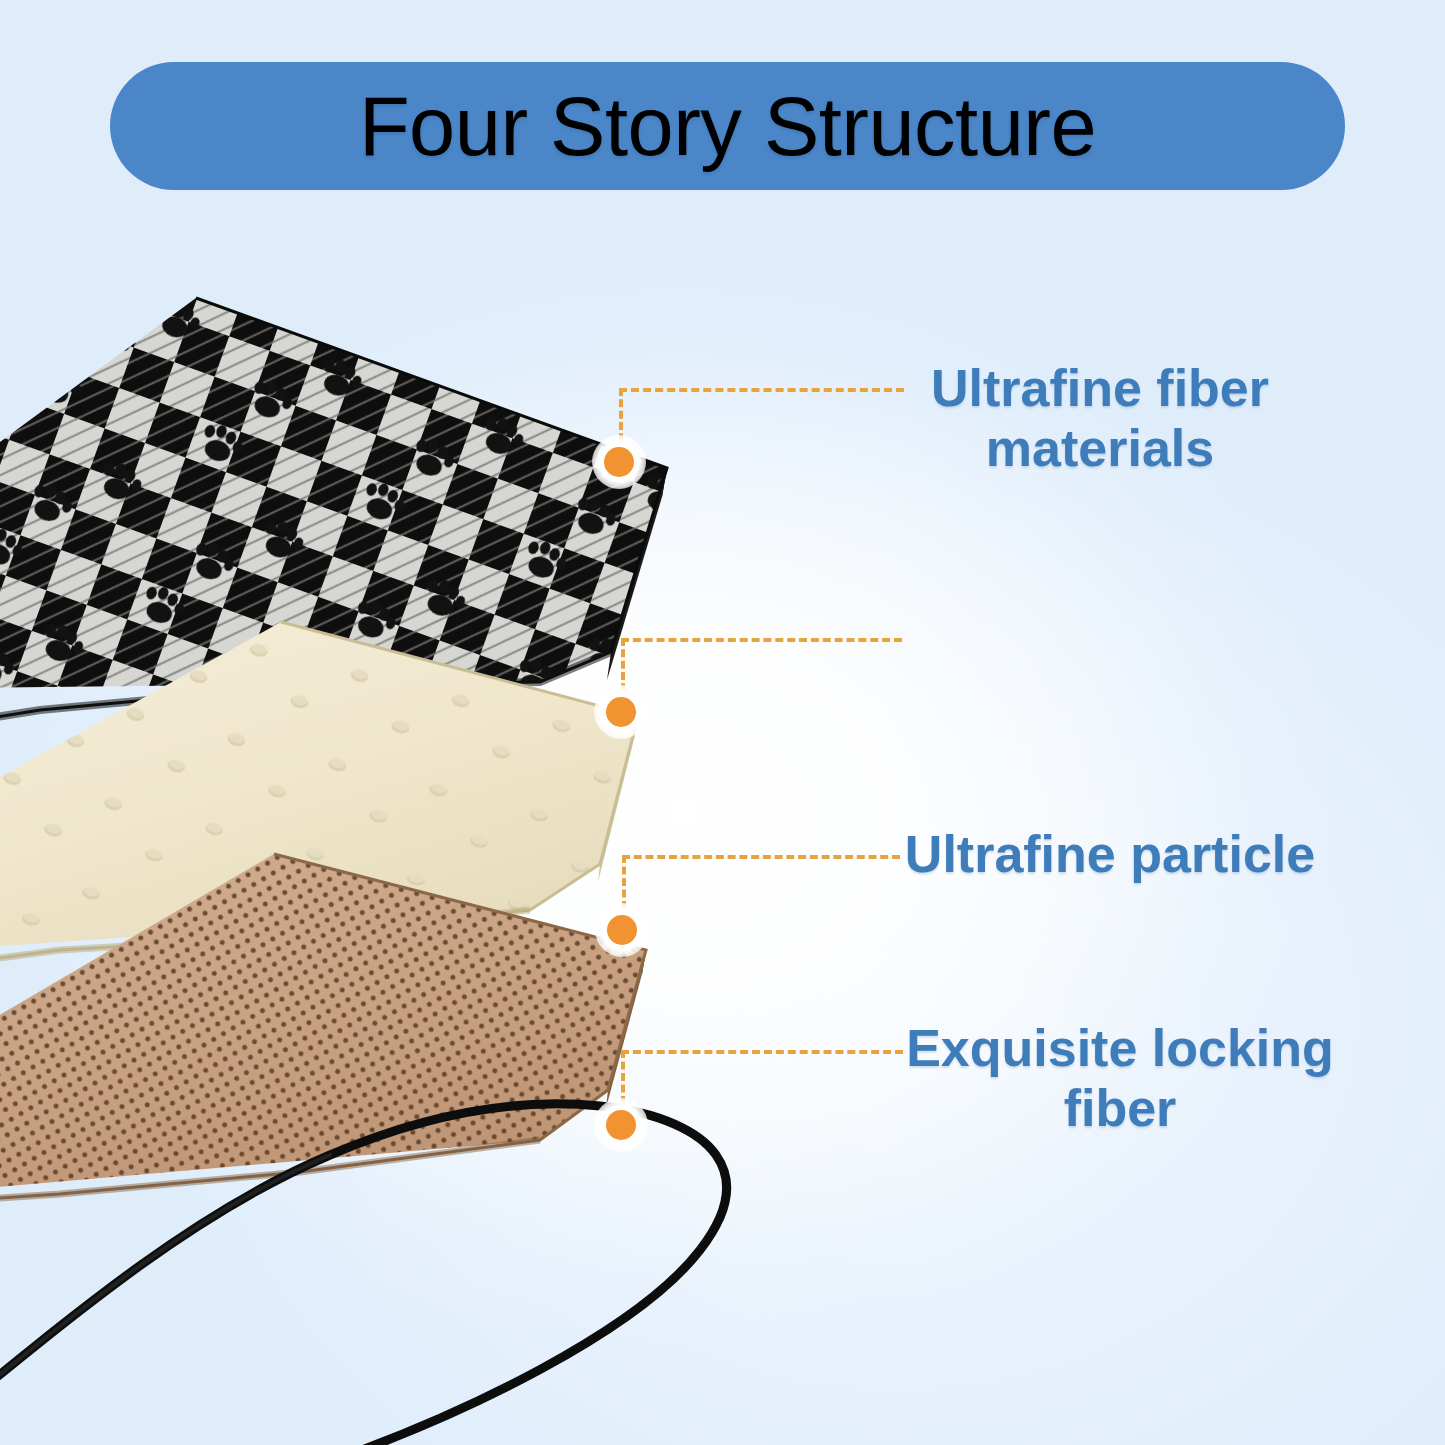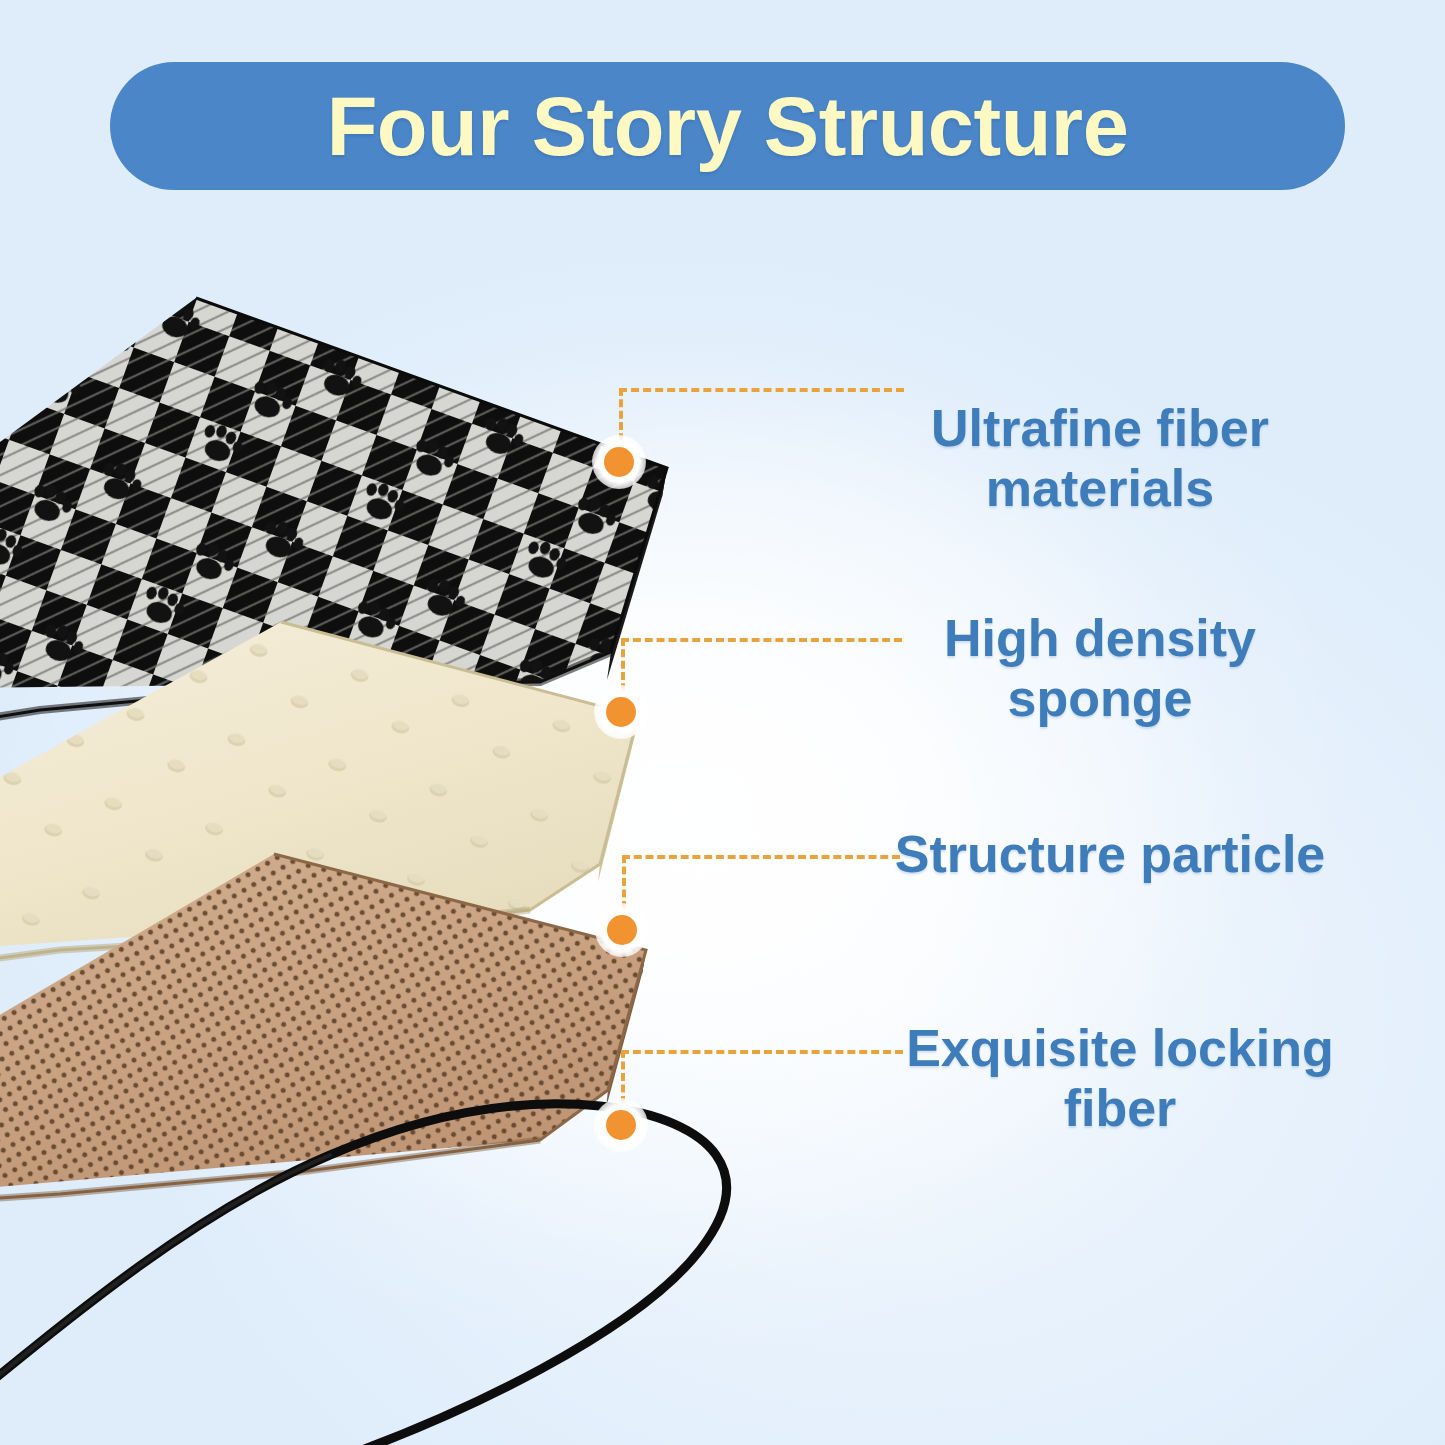--- a/index.html
+++ b/index.html
@@ -39,23 +39,23 @@
     top: 62px;
     width: 1235px;
     height: 128px;
     background: #4a86c8;
     border-radius: 64px;
     display: flex;
     align-items: center;
     justify-content: center;
   }
   .title-text {
-    color: #fef9c3;
+    color: #000000;
     font-size: 83px;
-    font-weight: bold;
+    font-weight: normal;
     letter-spacing: -0.5px;
     line-height: 1;
     white-space: nowrap;
     text-shadow: 0 2px 3px rgba(20,60,110,0.18);
   }
 
   
   .art {
     position: absolute;
     left: 0;
@@ -268,41 +268,39 @@
     </svg>
   </div>
 
   <div class="leader" style="left:619px; top:388px;">
     <div class="h-dash" style="width:285px;"></div>
     <div class="v-dash" style="height:76px;"></div>
   </div>
   <div class="marker" style="left:619px; top:462px;">
     <div class="dot"></div>
   </div>
-  <div class="callout" style="left:880px; top:358px; width:440px;margin-top:40px;">Ultrafine fiber
+  <div class="callout" style="left:880px; top:358px; width:440px;">Ultrafine fiber
 materials</div>
 
   <div class="leader" style="left:621px; top:638px;">
     <div class="h-dash" style="width:281px;"></div>
     <div class="v-dash" style="height:76px;"></div>
   </div>
   <div class="marker" style="left:621px; top:712px;">
     <div class="dot"></div>
   </div>
-  <div class="callout" style="left:880px; top:608px; width:440px;">High density
-sponge</div>
 
   <div class="leader" style="left:622px; top:855px;">
     <div class="h-dash" style="width:278px;"></div>
     <div class="v-dash" style="height:77px;"></div>
   </div>
   <div class="marker" style="left:622px; top:930px;">
     <div class="dot"></div>
   </div>
-  <div class="callout" style="left:880px; top:824px; width:460px;">Structure particle</div>
+  <div class="callout" style="left:880px; top:824px; width:460px;">Ultrafine particle</div>
 
   <div class="leader" style="left:621px; top:1050px;">
     <div class="h-dash" style="width:282px;"></div>
     <div class="v-dash" style="height:77px;"></div>
   </div>
   <div class="marker" style="left:621px; top:1125px;">
     <div class="dot"></div>
   </div>
   <div class="callout" style="left:880px; top:1018px; width:480px;">Exquisite locking
 fiber</div>

